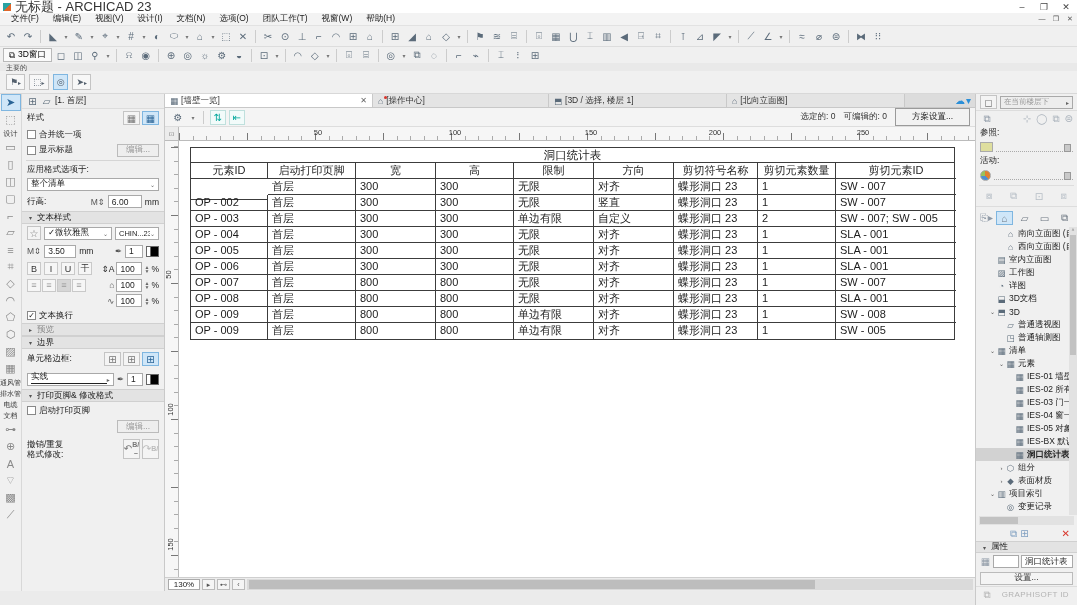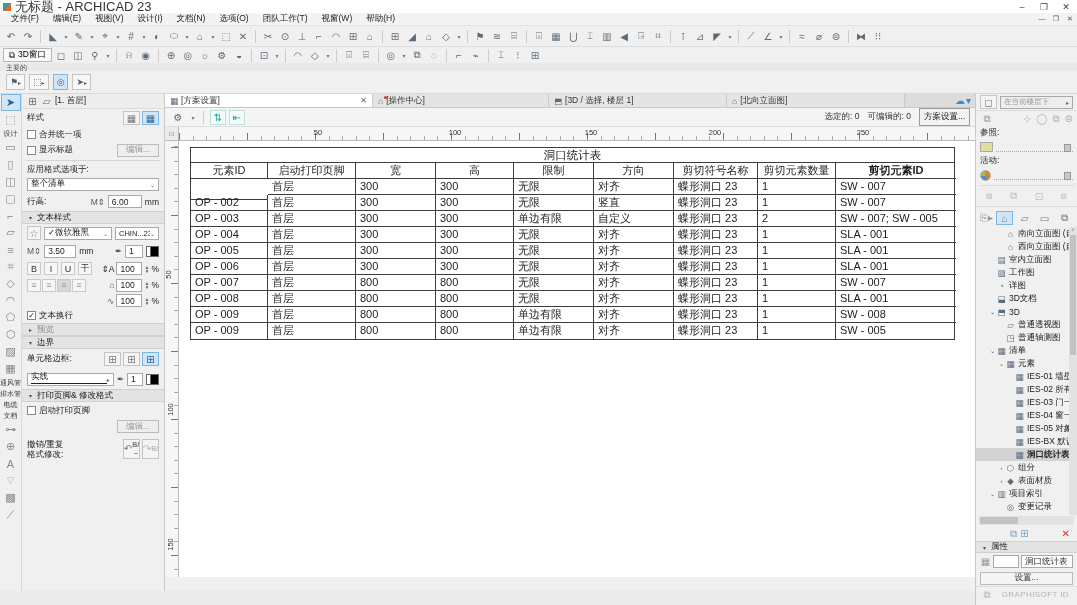--- a/index.html
+++ b/index.html
@@ -52,21 +52,21 @@
   #center{left:165px;top:94px;width:810px;height:497px;background:#f0f0f0}
   #tabbar{height:14px;background:#dcdcdc;display:flex;align-items:stretch;border-bottom:1px solid #c8c8c8}
   .tab{display:flex;align-items:center;gap:3px;padding:0 5px;font-size:8.5px;background:#e4e4e4;border-right:1px solid #c9c9c9;color:#333;position:relative}
   .tab.active{background:#fff}
   .tabx{margin-left:auto;color:#666;font-size:8px;padding-left:8px}
   .reddot{position:absolute;left:11px;top:2px;width:3px;height:3px;border-radius:50%;background:#d9352b}
   #cloudbtn{margin-left:auto;display:flex;align-items:center;color:#2b8fd8;font-size:10px;padding-right:4px;gap:1px}
   #schbar{height:19px;display:flex;align-items:center;gap:3px;padding:0 5px;background:#f4f4f4;border-bottom:1px solid #ddd}
   .teal{color:#00a79b!important;border:1px solid #bfe0dd;background:#f2fbfa}
   #schstats{margin-left:auto;display:flex;gap:8px;font-size:8.5px;color:#333;align-items:center}
-  #schemebtn{border:1px solid #9a9a9a;background:#f2f2f2;height:18px;display:flex;align-items:center;padding:0 4px;font-size:8.5px;color:#222}
+  #schemebtn{border:1px solid #9a9a9a;background:#f2f2f2;height:18px;display:flex;align-items:center;padding:0 16px;font-size:8.5px;color:#222}
   #hruler{position:absolute;left:0;top:33px;width:810px;height:14px;background:#f6f6f6;border-bottom:1px solid #bbb;
     background-image:repeating-linear-gradient(90deg,#777 0 1px,transparent 1px 68px),repeating-linear-gradient(90deg,#aaa 0 1px,transparent 1px 13.6px);
     background-size:auto 7px,auto 4px;background-position:14px 100%,14px 100%;background-repeat:repeat-x}
   #hcorner{position:absolute;left:0;top:33px;width:14px;height:14px;background:#ececec;border-right:1px solid #bbb;border-bottom:1px solid #bbb;color:#777;font-size:6px;text-align:center;line-height:14px}
   .hnum{position:absolute;top:1px;font-size:7.5px;color:#333;transform:translateX(-50%)}
   #vruler{position:absolute;left:0;top:47px;width:14px;height:436px;background:#f6f6f6;border-right:1px solid #bbb;
     background-image:repeating-linear-gradient(180deg,#777 0 1px,transparent 1px 68px),repeating-linear-gradient(180deg,#aaa 0 1px,transparent 1px 13.6px);
     background-size:7px auto,4px auto;background-position:100% 6px,100% 6px;background-repeat:repeat-y}
   .vnum{position:absolute;left:-1px;font-size:7.5px;color:#333;transform:rotate(-90deg);transform-origin:center}
   #canvas{position:absolute;left:14px;top:47px;width:796px;height:436px;background:#fff;overflow:hidden}
@@ -432,21 +432,21 @@
       <span class="gicon" style="height:20px;line-height:9px;text-align:center">↶<br><b style="font-size:7px">B/−</b></span>
       <span class="gicon" style="height:20px;line-height:9px;text-align:center;color:#bbb">↷<br><b style="font-size:7px">B/</b></span>
     </span>
   </div>
 </div>
 
 <div id="center" class="abs">
   <div id="tabbar">
       <div class="tab active" style="width: 208px;">
         <span style="color: rgb(91, 107, 122);">▦</span>
-        <span>[方案设置]</span>
+        <span>[墙壁一览]</span>
         <span class="tabx">✕</span>
       </div>
       <div class="tab" style="width: 176px;">
         <span style="color: rgb(91, 107, 122);">⌂</span>
         <span class="reddot"></span>
         <span>[操作中心]</span>
       </div>
       <div class="tab" style="width: 178px;">
         <span style="color: rgb(91, 107, 122);">⬒</span>
         <span>[3D / 选择, 楼层 1]</span>
@@ -487,21 +487,21 @@
       <div id="schtitle">洞口统计表</div>
     <div class="trow hdr">
           <div style="width: 77px; flex: 0 0 auto;">元素ID</div>
           <div style="width: 88px; flex: 0 0 auto;">启动打印页脚</div>
           <div style="width: 80px; flex: 0 0 auto;">宽</div>
           <div style="width: 78px; flex: 0 0 auto;">高</div>
           <div style="width: 80px; flex: 0 0 auto;">限制</div>
           <div style="width: 80px; flex: 0 0 auto;">方向</div>
           <div style="width: 84px; flex: 0 0 auto;">剪切符号名称</div>
           <div style="width: 78px; flex: 0 0 auto;">剪切元素数量</div>
-          <div style="width: 120px; flex: 0 0 auto; font-weight: bold;">剪切元素ID</div>
+          <div style="width: 120px; flex: 0 0 auto;">剪切元素ID</div>
         </div>
         <div class="trow">
           <div style="width: 77px; flex: 0 0 auto; margin-top: 20px;">OP - 001</div>
           <div style="width: 88px; flex: 0 0 auto;">首层</div>
           <div style="width: 80px; flex: 0 0 auto;">300</div>
           <div style="width: 78px; flex: 0 0 auto;">300</div>
           <div style="width: 80px; flex: 0 0 auto;">无限</div>
           <div style="width: 80px; flex: 0 0 auto;">对齐</div>
           <div style="width: 84px; flex: 0 0 auto;">蝶形洞口 23</div>
           <div style="width: 78px; flex: 0 0 auto;">1</div>
@@ -600,20 +600,29 @@
           <div style="width: 88px; flex: 0 0 auto;">首层</div>
           <div style="width: 80px; flex: 0 0 auto;">800</div>
           <div style="width: 78px; flex: 0 0 auto;">800</div>
           <div style="width: 80px; flex: 0 0 auto;">单边有限</div>
           <div style="width: 80px; flex: 0 0 auto;">对齐</div>
           <div style="width: 84px; flex: 0 0 auto;">蝶形洞口 23</div>
           <div style="width: 78px; flex: 0 0 auto;">1</div>
           <div style="width: 120px; flex: 0 0 auto;">SW - 005</div>
         </div>
       </div>
+  </div>
+  <div id="bottombar">
+    <span id="zoomfld">130%</span>
+    <span class="zbtn">▸</span>
+    <span class="zbtn">⊷</span>
+    <span class="zbtn">‹</span>
+    <span id="hscroll">
+        <span id="hthumb"></span>
+      </span>
   </div>
 </div>
 
 <div id="rightpanel" class="abs">
   <div class="rrow" style="height:17px;border-bottom:1px solid #ddd">
     <span class="gicon">◻</span>
     <span class="fld" style="flex:1;color:#999;background:#ededed">
         <span style="font-size:7.5px;overflow:hidden;white-space:nowrap">在当前楼层下</span>
         <span class="ddk">▸</span>
       </span>

